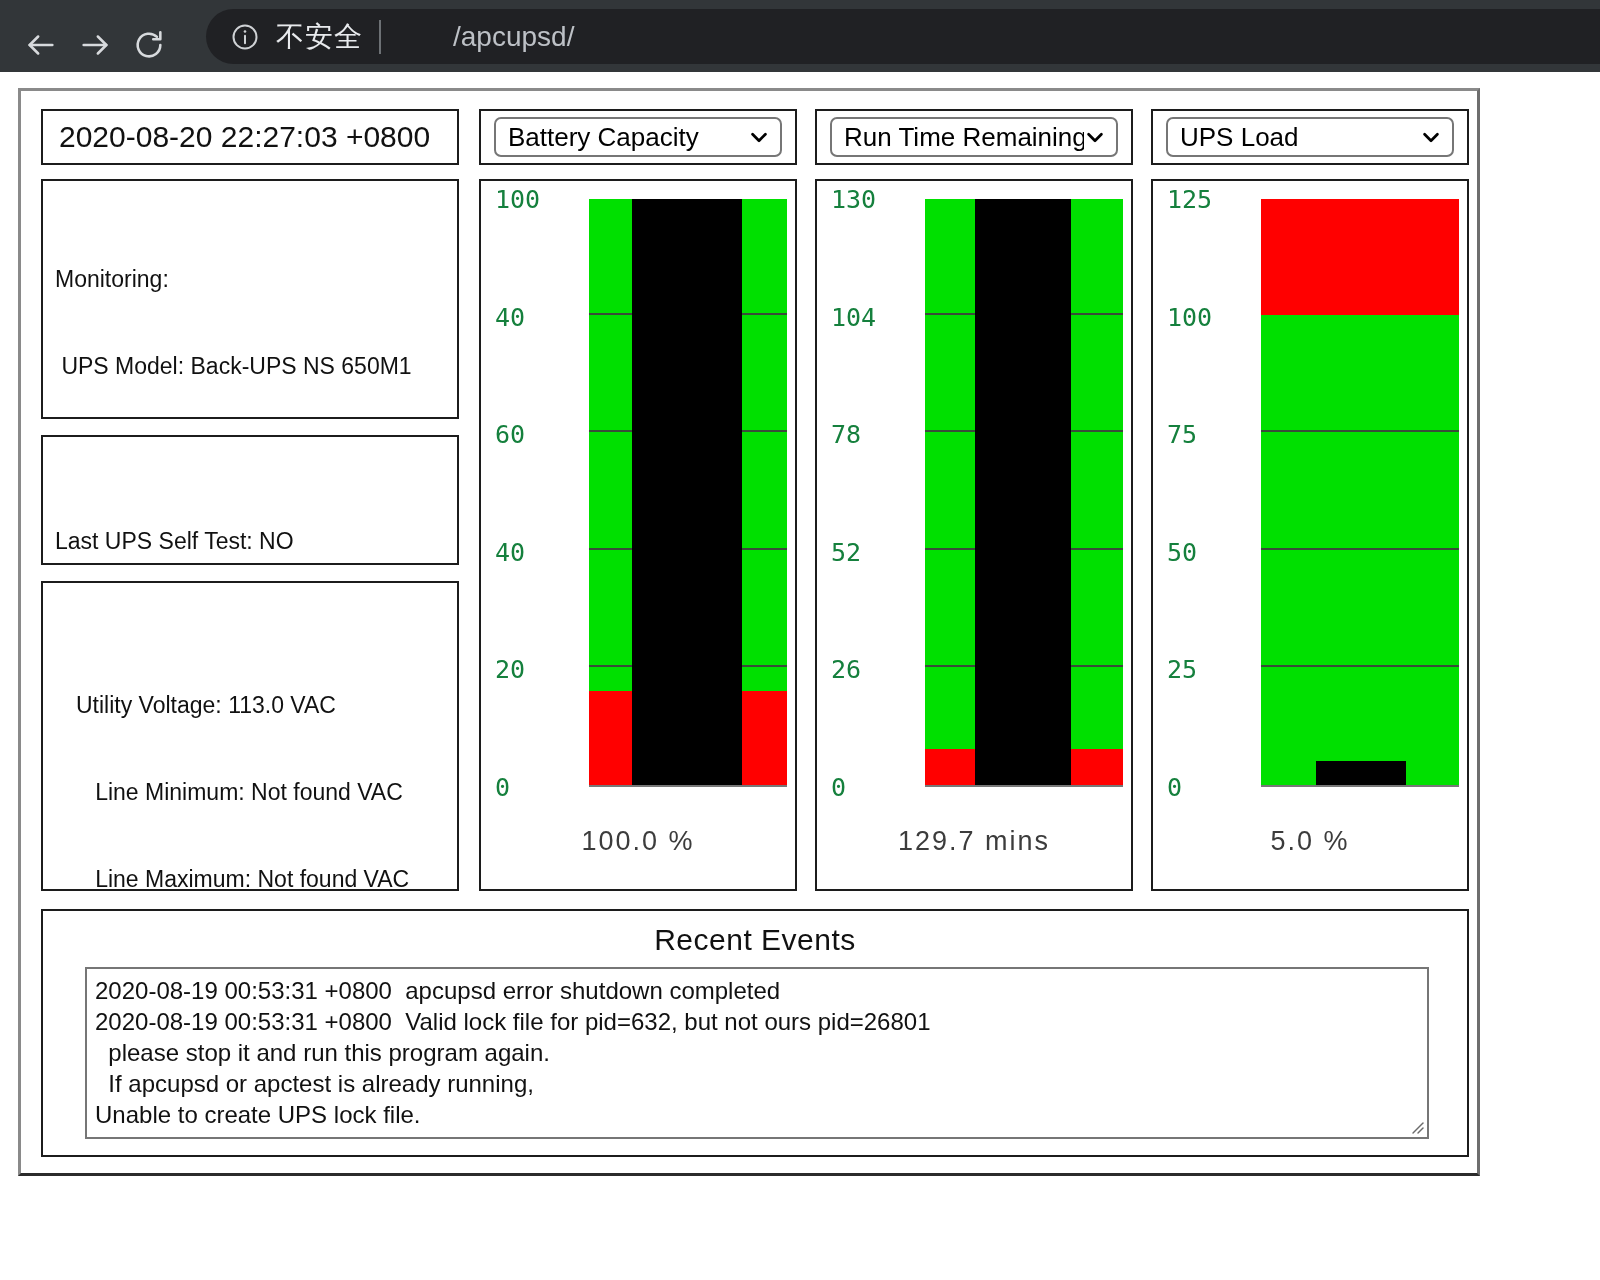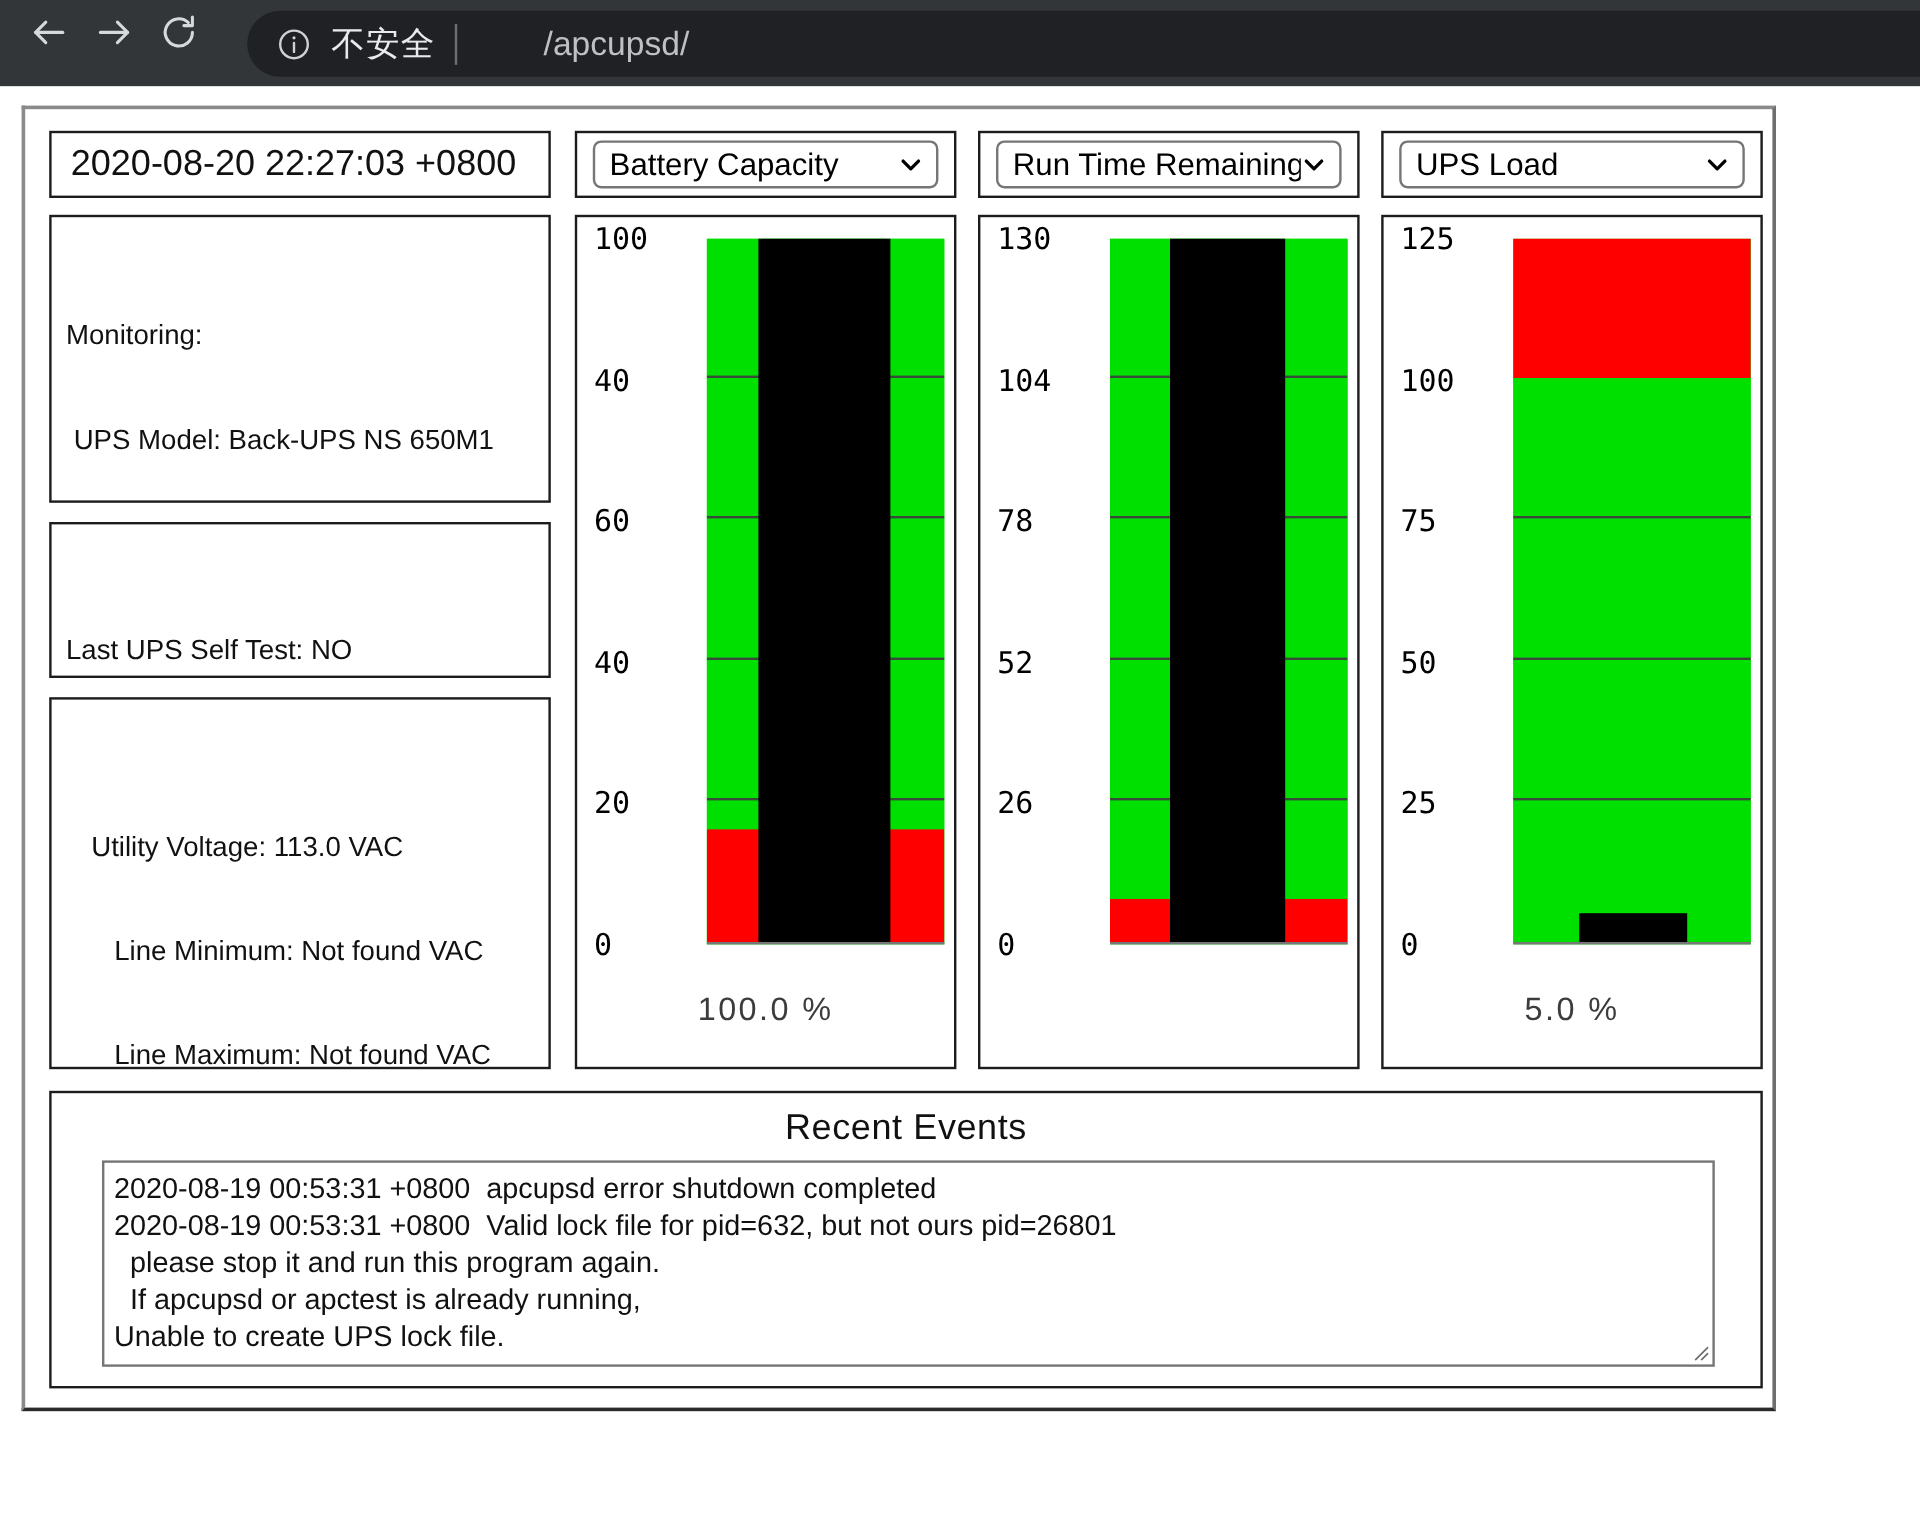--- a/index.html
+++ b/index.html
@@ -11,21 +11,21 @@
     overflow: hidden;
   }
 
   
   .browser-toolbar {
     position: absolute;
     left: 0; top: 0;
     width: 1600px; height: 72px;
     background: #323639;
     display: flex;
-    align-items: flex-start;
+    align-items: flex-end;
   }
   .nav-btn {
     width: 54px; height: 54px;
     display: flex; align-items: center; justify-content: center;
     color: #d7dadd;
     flex: 0 0 auto;
   }
   .nav-btn svg { display: block; }
   .nav-back { margin-left: 14px; }
   .omnibox {
@@ -163,21 +163,21 @@
   }
   .ticks {
     position: absolute;
     left: 0; top: 18px;
     width: 100%; height: 588px;
   }
   .tick {
     position: absolute;
     font-family: "DejaVu Sans Mono", monospace;
     font-size: 25px;
-    color: #000000;
+    color: #15803d;
     transform: translateY(-50%);
   }
   .gauge-readout {
     position: absolute;
     left: 0; right: 0;
     top: 645px;
     text-align: center;
     font-family: Liberation Sans, sans-serif;
     font-size: 27px;
     color: #3c3c3c;
@@ -356,20 +356,21 @@
             <div class="value-bar" style="background: rgb(0, 0, 0); left: 50px; width: 96px; height: 586.643px;"></div>
           </div>
           <div class="ticks">
             <div class="tick" style="left: 14px; top: 588px;">0</div>
             <div class="tick" style="left: 14px; top: 470.4px;">26</div>
             <div class="tick" style="left: 14px; top: 352.8px;">52</div>
             <div class="tick" style="left: 14px; top: 235.2px;">78</div>
             <div class="tick" style="left: 14px; top: 117.6px;">104</div>
             <div class="tick" style="left: 14px; top: 0px;">130</div>
           </div>
+          <div class="gauge-readout">129.7 mins</div>
         </div>
     </div>
     <div class="box gauge-box gauge-3">
       <div class="gauge-inner">
           <div class="gauge-track" style="left: 108px; width: 198px;">
             <div class="zone" style="background: rgb(0, 224, 0); bottom: 0px; height: 470.4px;"></div>
             <div class="zone zone-red" style="background: rgb(255, 0, 0); bottom: 470.4px; height: 117.6px;"></div>
             <div class="gridline" style="bottom: 117.6px;"></div>
             <div class="gridline" style="bottom: 235.2px;"></div>
             <div class="gridline" style="bottom: 352.8px;"></div>

